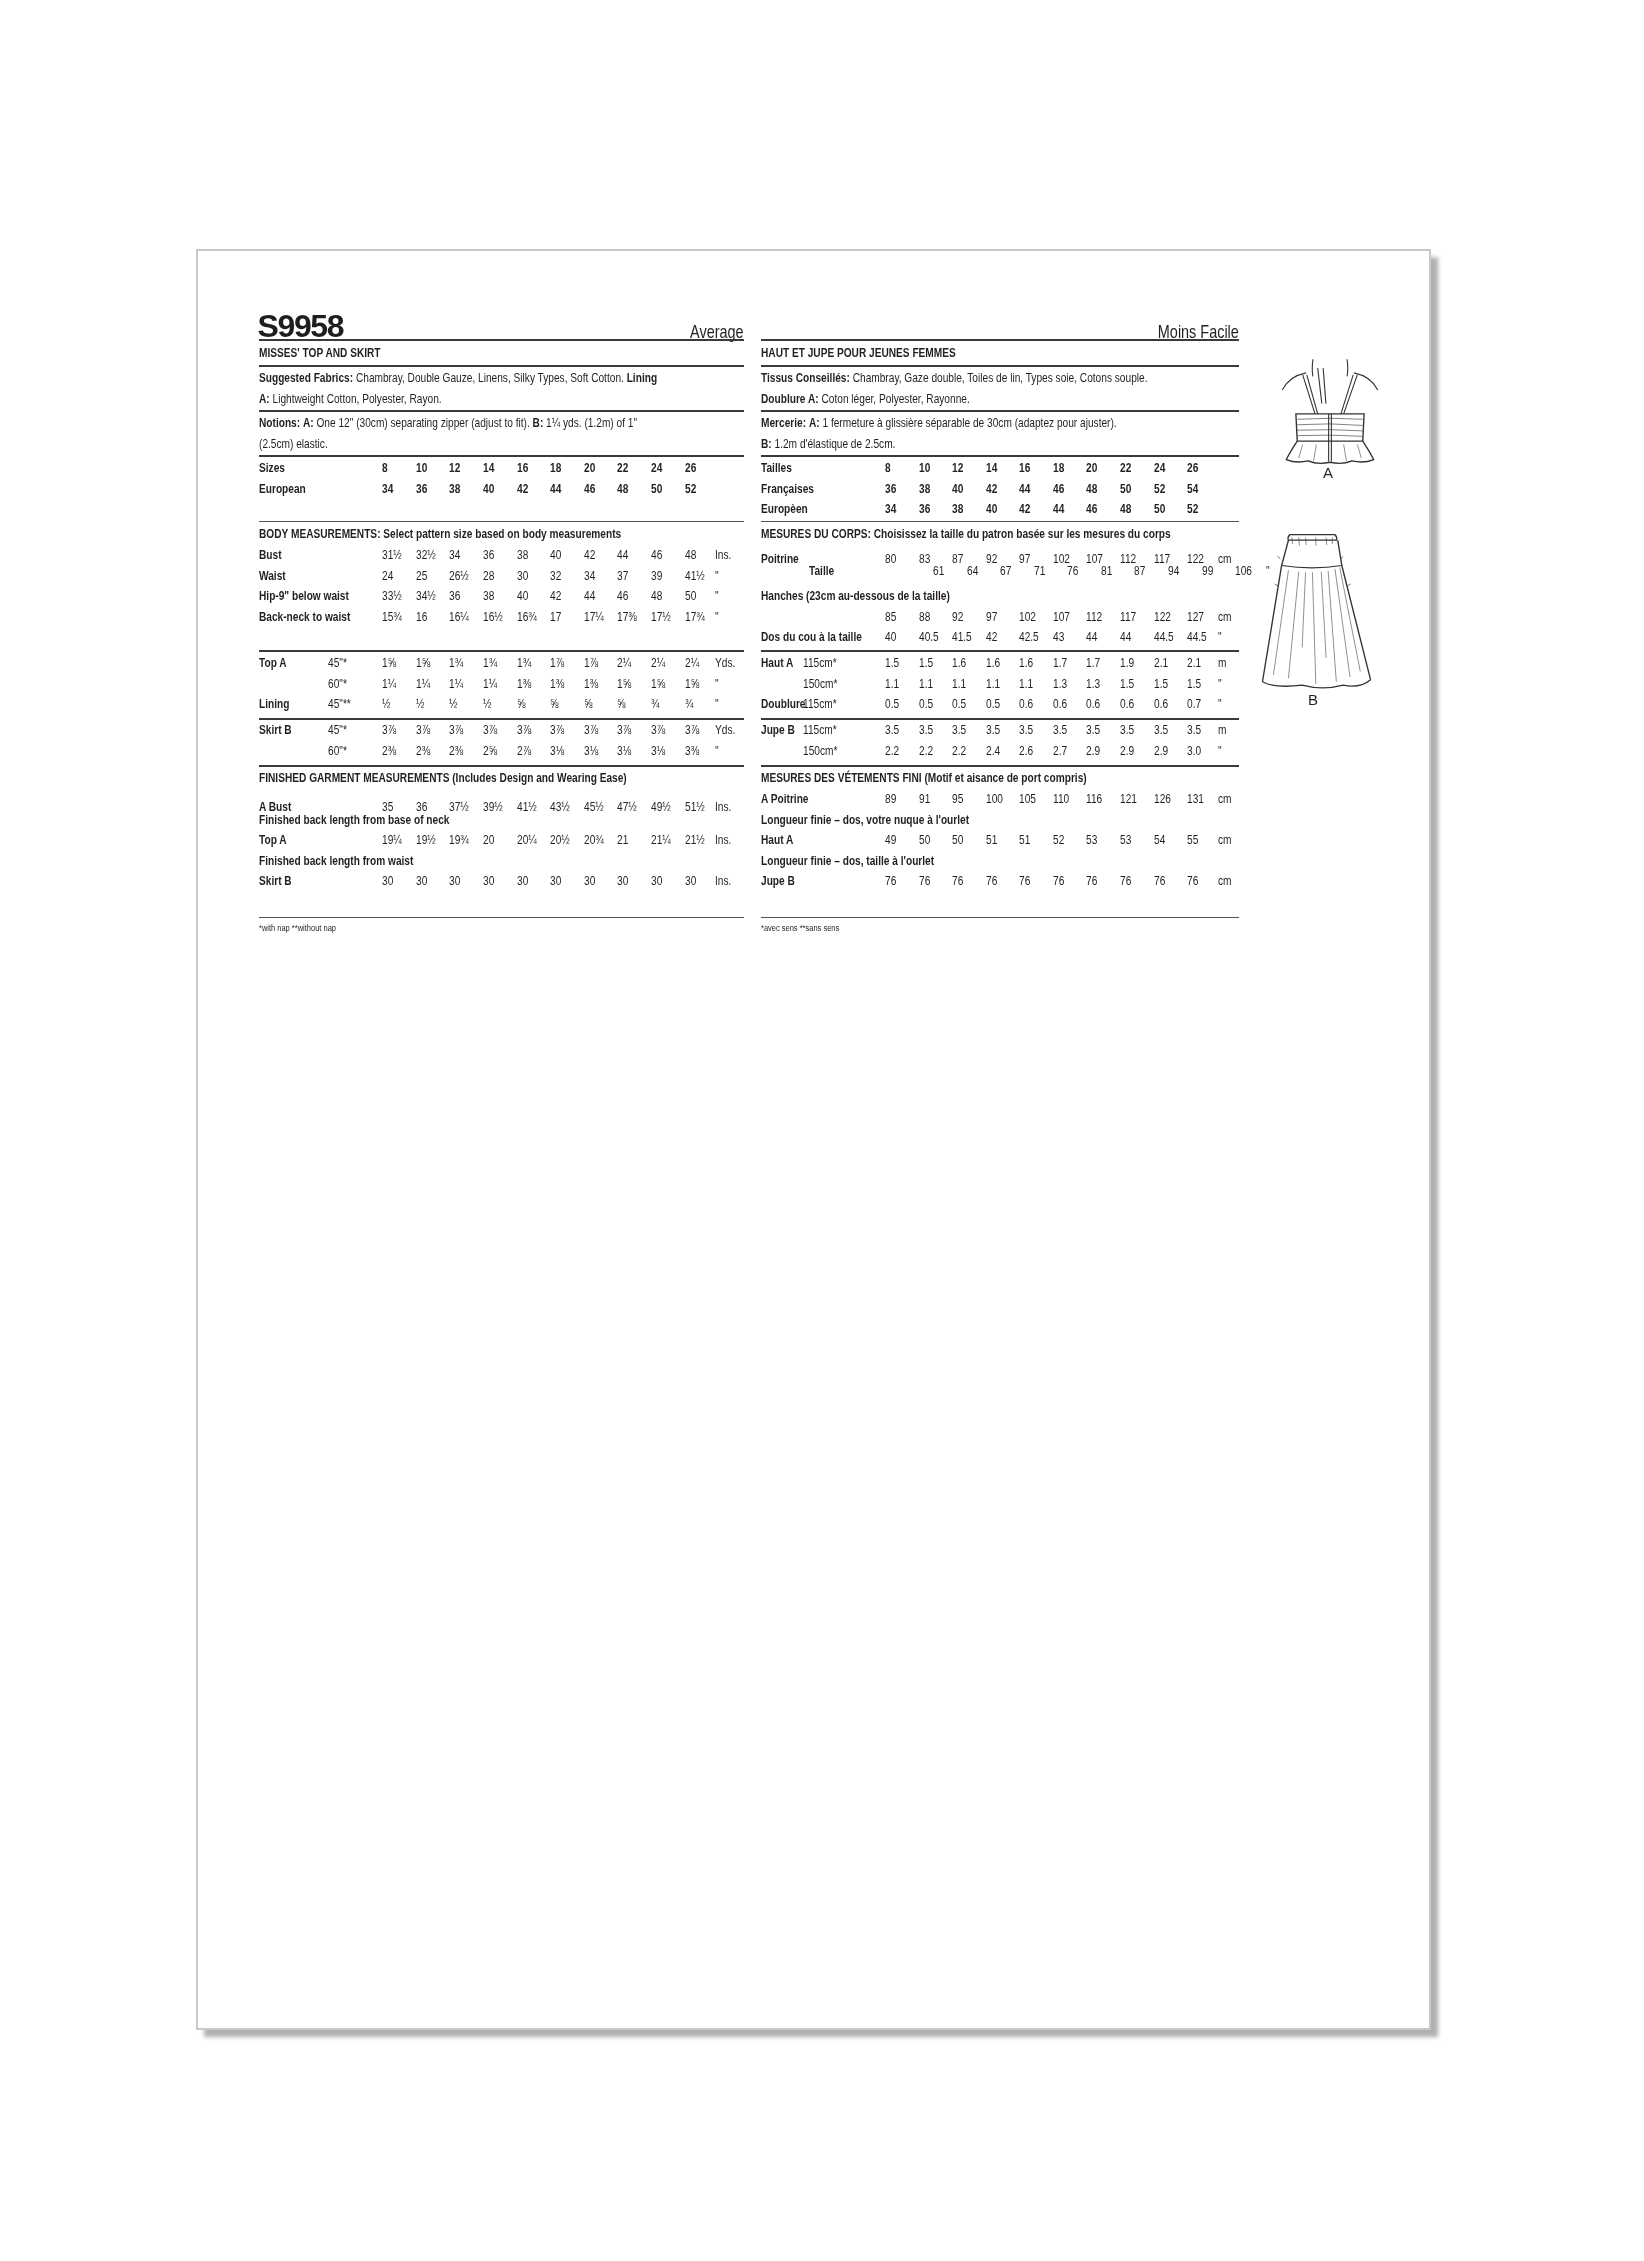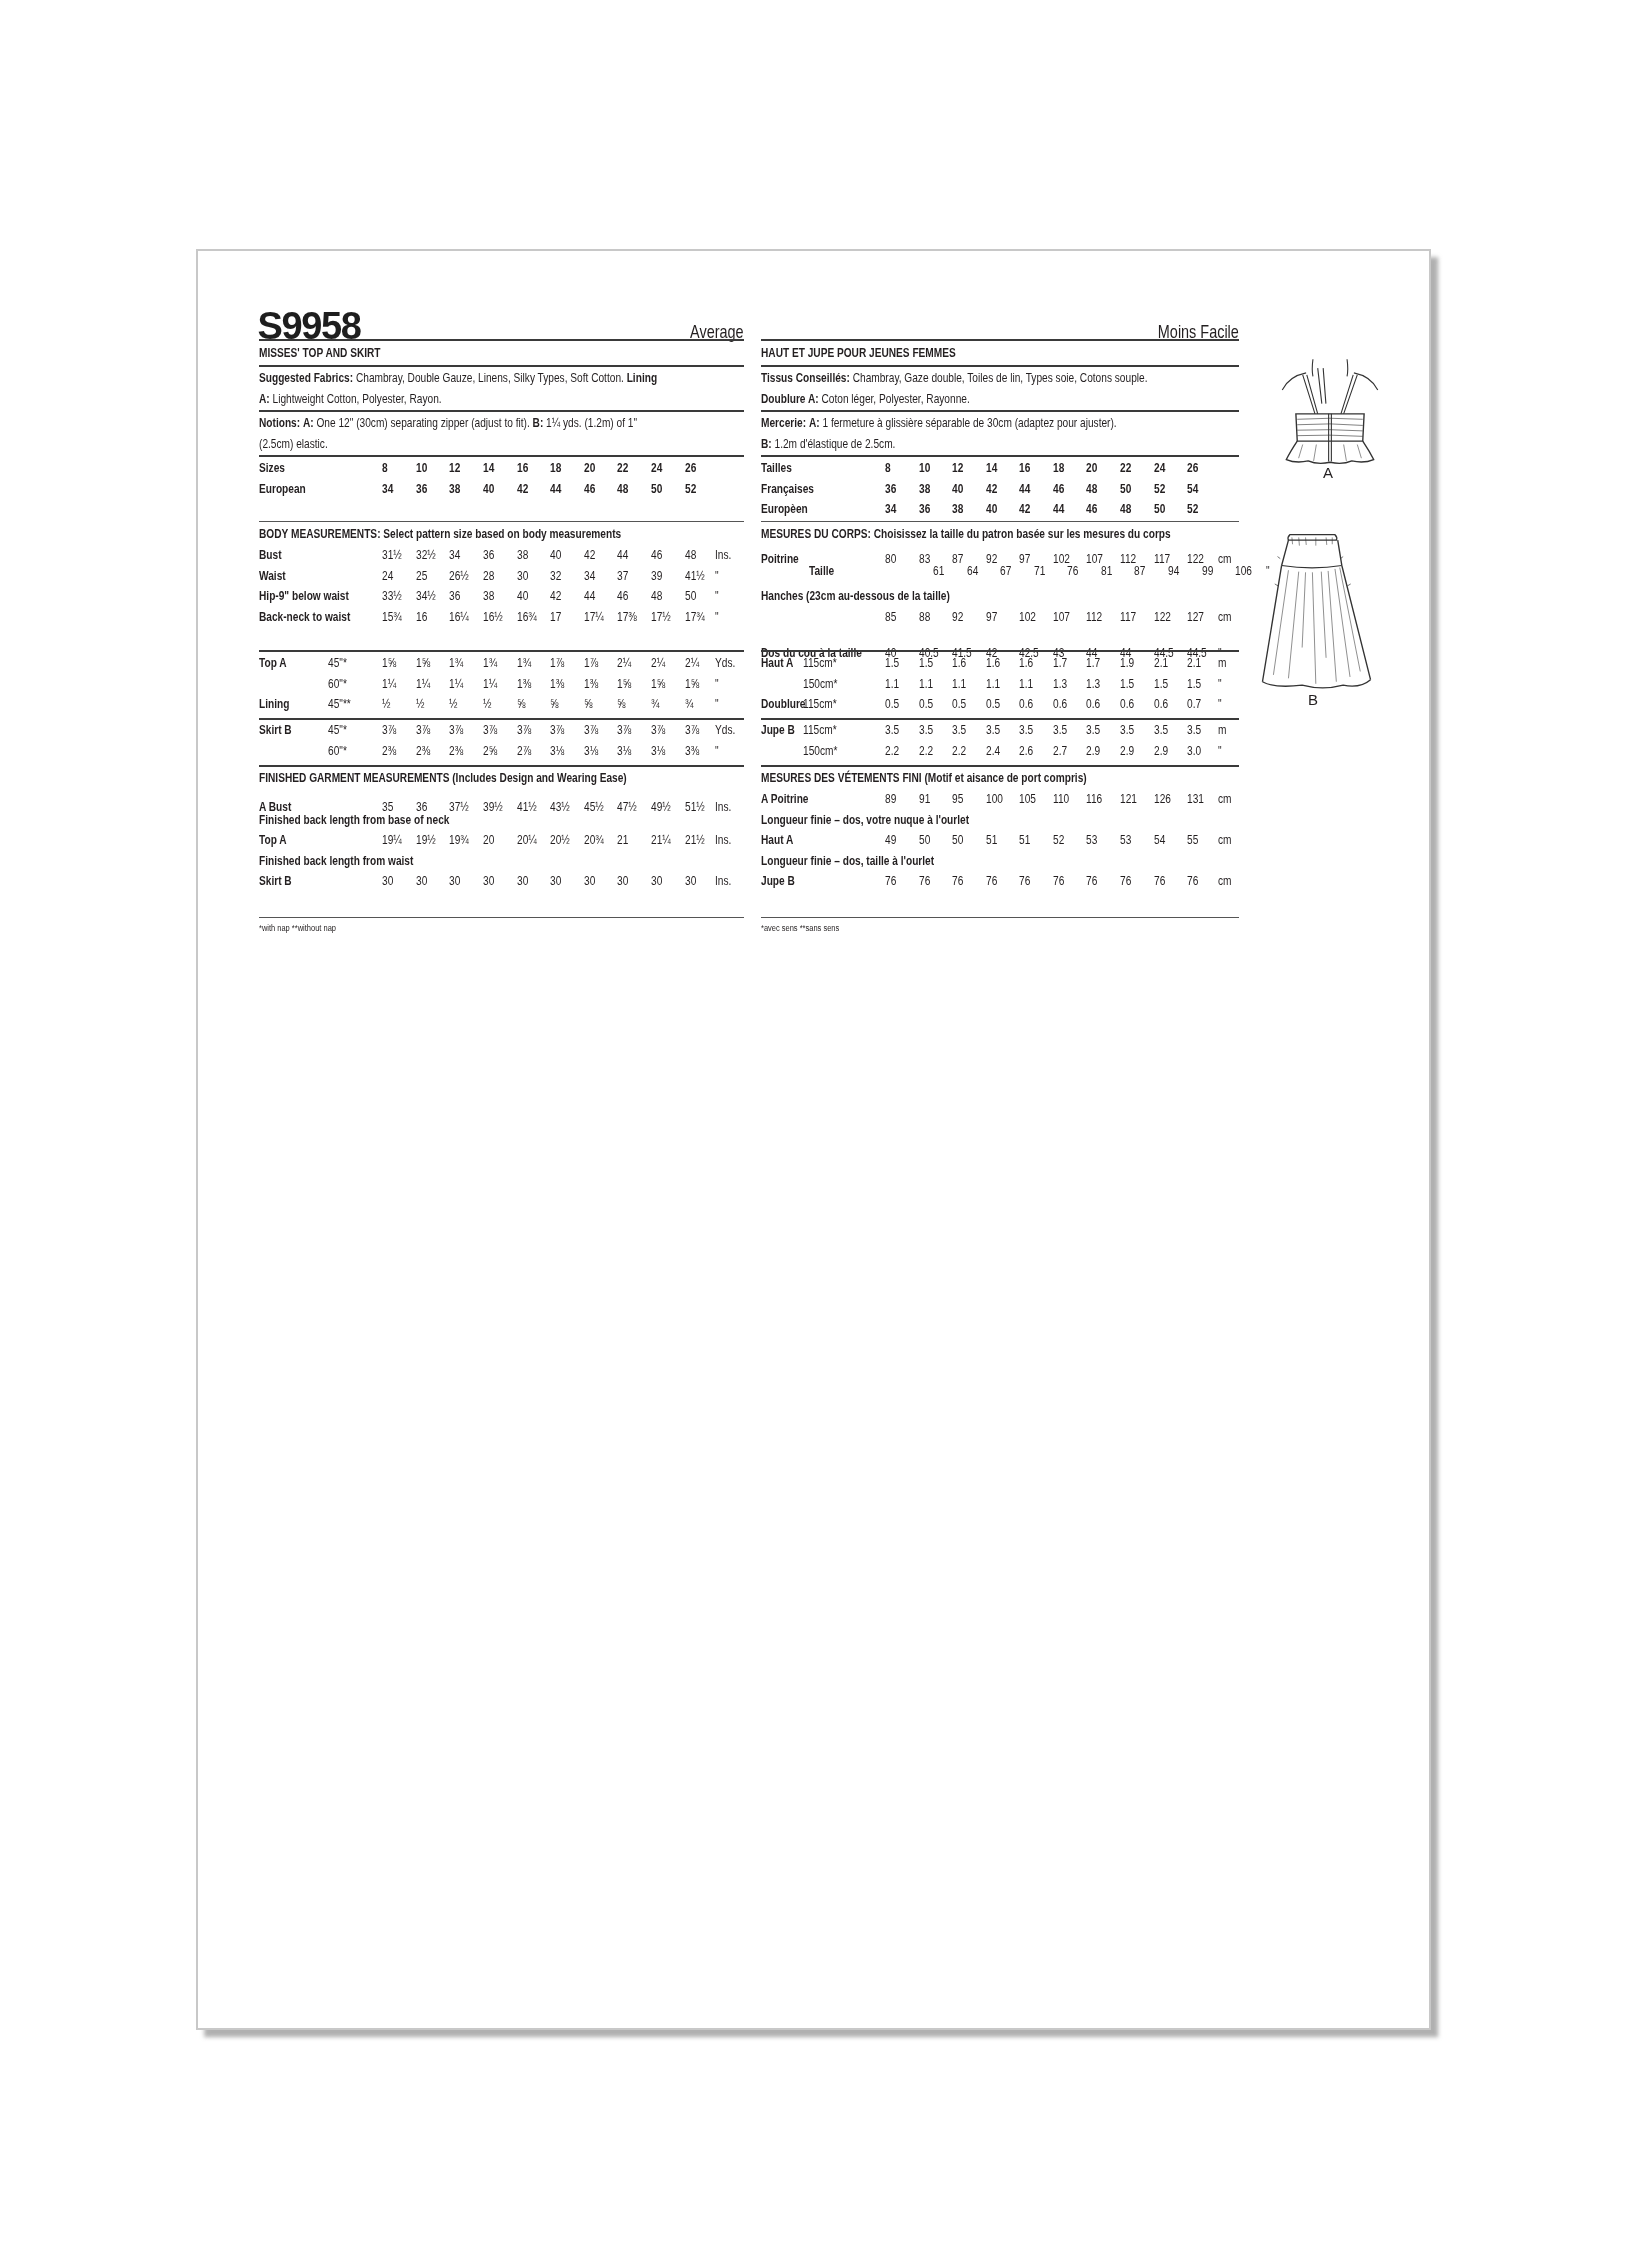--- a/index.html
+++ b/index.html
@@ -11,21 +11,21 @@
   .col { position:absolute; top:0; }
   .col.left { left:259px; width:485px; }
   .col.right { left:761px; width:478px; }
   .abs { position:absolute; }
   .t { position:absolute; font-size:13px; line-height:15px; white-space:nowrap;
        transform:scaleX(0.78); transform-origin:left top; }
   .b { font-weight:bold; }
   .rule { position:absolute; height:2.1px; background:#3a3a3a; }
   .rule.thin { height:1.4px; background:#555; }
   .pattern-no { position:absolute; font-family:"Liberation Sans", sans-serif; font-weight:bold;
-                font-size:38px; line-height:38px; letter-spacing:-1.4px; color:#1e1e1e; }
+                font-size:32px; line-height:38px; letter-spacing:-1.4px; color:#1e1e1e; }
   .difficulty { position:absolute; font-size:18.5px; transform:scaleX(0.78); transform-origin:right top; white-space:nowrap; }
   .title { position:absolute; font-size:13.7px; font-weight:bold; transform:scaleX(0.74); transform-origin:left top; white-space:nowrap; }
   .row { position:absolute; left:0; height:20.6px; width:100%; }
   .row .lbl { position:absolute; left:0; font-size:13px; font-weight:bold; white-space:nowrap;
               transform:scaleX(0.78); transform-origin:left top; }
   .row .w { position:absolute; font-size:13px; white-space:nowrap; transform:scaleX(0.78); transform-origin:left top; }
   .row .v { position:absolute; font-size:13px; white-space:nowrap; transform:scaleX(0.78); transform-origin:left top; }
   .row .v.bold { font-weight:bold; }
   .row .u { position:absolute; font-size:13px; white-space:nowrap; transform:scaleX(0.78); transform-origin:left top; }
   .footnote { position:absolute; font-size:9.6px; white-space:nowrap; transform:scaleX(0.78); transform-origin:left top; }
@@ -415,21 +415,21 @@
         <span class="v" style="left: 191px;">92</span>
         <span class="v" style="left: 225px;">97</span>
         <span class="v" style="left: 258px;">102</span>
         <span class="v" style="left: 292px;">107</span>
         <span class="v" style="left: 325px;">112</span>
         <span class="v" style="left: 359px;">117</span>
         <span class="v" style="left: 393px;">122</span>
         <span class="v" style="left: 426px;">127</span>
         <span class="u" style="left: 457px;">cm</span>
       </div>
-      <div class="row" style="top: 98px;">
+      <div class="row" style="top: 82px;">
         <span class="lbl">Dos du cou à la taille</span>
         <span class="v" style="left: 124px;">40</span>
         <span class="v" style="left: 158px;">40.5</span>
         <span class="v" style="left: 191px;">41.5</span>
         <span class="v" style="left: 225px;">42</span>
         <span class="v" style="left: 258px;">42.5</span>
         <span class="v" style="left: 292px;">43</span>
         <span class="v" style="left: 325px;">44</span>
         <span class="v" style="left: 359px;">44</span>
         <span class="v" style="left: 393px;">44.5</span>

